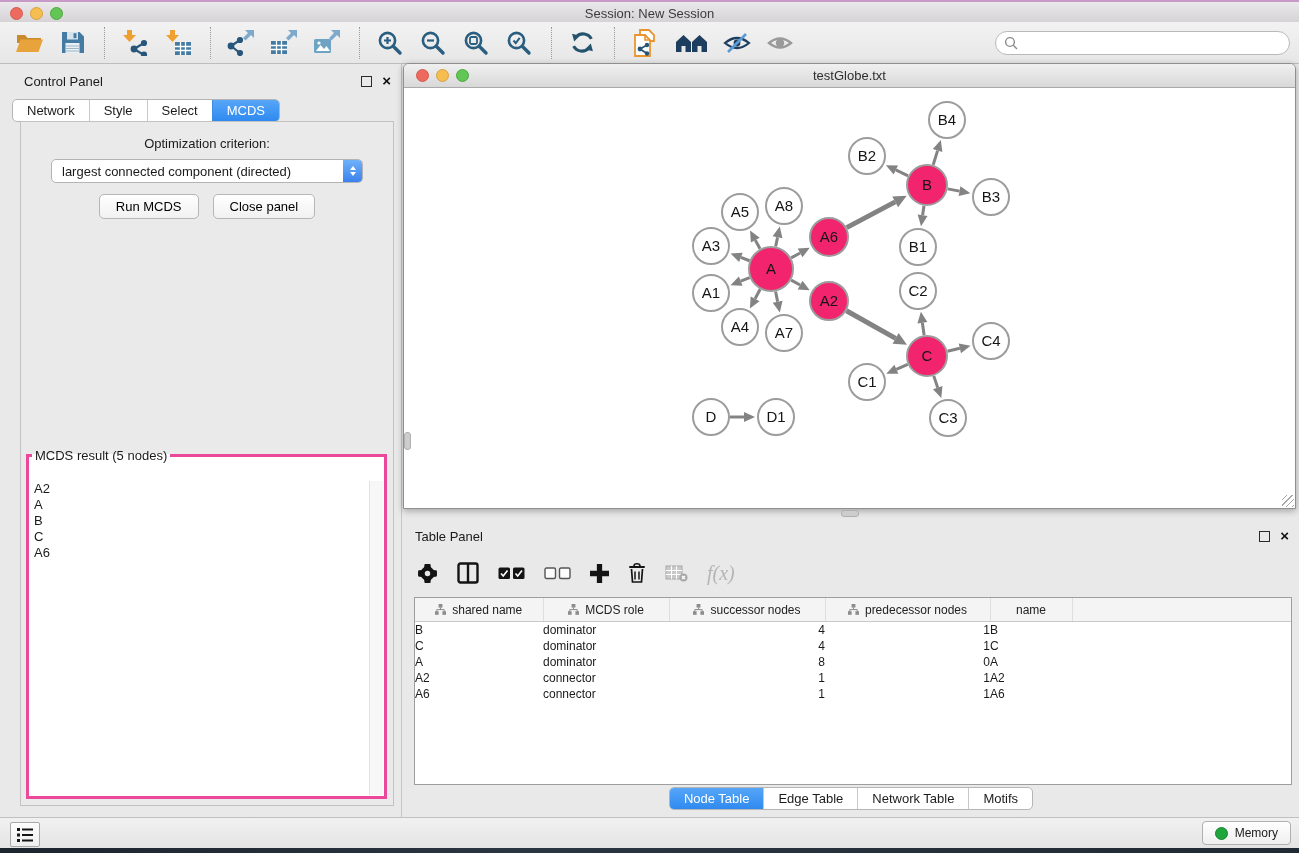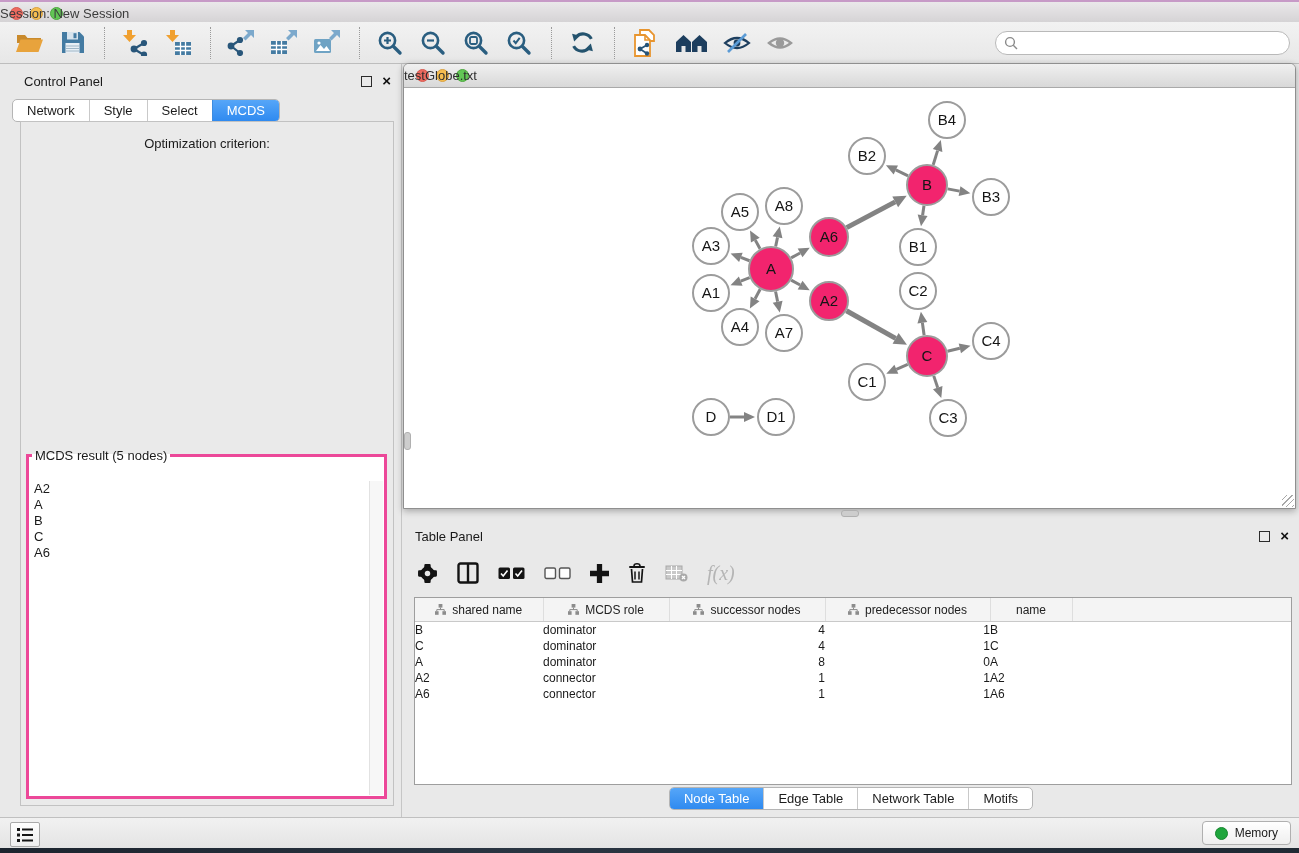--- a/index.html
+++ b/index.html
@@ -7,21 +7,21 @@
        font-family:"Liberation Sans",sans-serif;background:#e9e9e9;color:#1a1a1a}
   
   .titlebar{position:absolute;left:0;top:0;width:1299px;height:22px;
     background:linear-gradient(#eae8ea,#d3d1d3);border-top:2px solid #c79ac7;
     border-bottom:1px solid #b4b2b4;display:flex;align-items:center}
   .tl{width:13px;height:13px;border-radius:50%;display:inline-block;box-sizing:border-box}
   .tl.red{background:#ee6a5f;border:1px solid #d55a50}
   .tl.yellow{background:#f6be50;border:1px solid #d9a03e}
   .tl.green{background:#62c655;border:1px solid #4ea73f}
   .tl-group{display:flex;gap:7px;margin-left:10px}
-  .win-title{position:absolute;left:0;right:0;text-align:left;font-size:13px;color:#3c3c3c}
+  .win-title{position:absolute;left:0;right:0;text-align:center;font-size:13px;color:#3c3c3c}
   
   .toolbar{position:absolute;left:0;top:22px;width:1299px;height:42px;
     background:linear-gradient(#f2f2f2,#e7e7e7);border-bottom:1px solid #bdbdbd;
     display:flex;align-items:center;padding-left:14px;box-sizing:border-box}
   .tbtn{width:30px;height:34px;display:flex;align-items:center;justify-content:center;
     background:none;border:none;margin-right:13px;padding:0}
   .tb-sep{width:1px;height:32px;border-left:1px dotted #9a9a9a;margin:0 14px 0 4px}
   .searchbox{position:absolute;right:9px;top:9px;width:295px;height:24px;background:#fff;
     border:1px solid #b9b9b9;border-radius:12px;display:flex;align-items:center;padding-left:8px;box-sizing:border-box}
   .searchbox input{border:none;outline:none;flex:1;font-size:13px;background:transparent;margin-left:5px;font-family:"Liberation Sans",sans-serif}
@@ -255,20 +255,31 @@
   <div class="cp-tabs-row">
     <div class="seg-tabs" id="cp-tabs">
         <div class="seg">Network</div>
         <div class="seg">Style</div>
         <div class="seg">Select</div>
         <div class="seg active">MCDS</div>
       </div>
   </div>
   <div class="cp-frame">
     <div class="opt-label">Optimization criterion:</div>
+    <div class="dropdown">
+      <span>largest connected component (directed)</span>
+      <span class="dd-stepper">
+        <span class="tri-up"></span>
+          <span class="tri-dn"></span>
+      </span>
+    </div>
+    <div class="btn-row">
+      <button class="btn">Run MCDS</button>
+      <button class="btn">Close panel</button>
+    </div>
     <fieldset class="mcds-box">
       <legend>MCDS result (5 nodes)</legend>
       <div class="mcds-list" id="mcds-list">
           <div>A2</div>
           <div>A</div>
           <div>B</div>
           <div>C</div>
           <div>A6</div>
         </div>
       <div class="scroll-track"></div>

